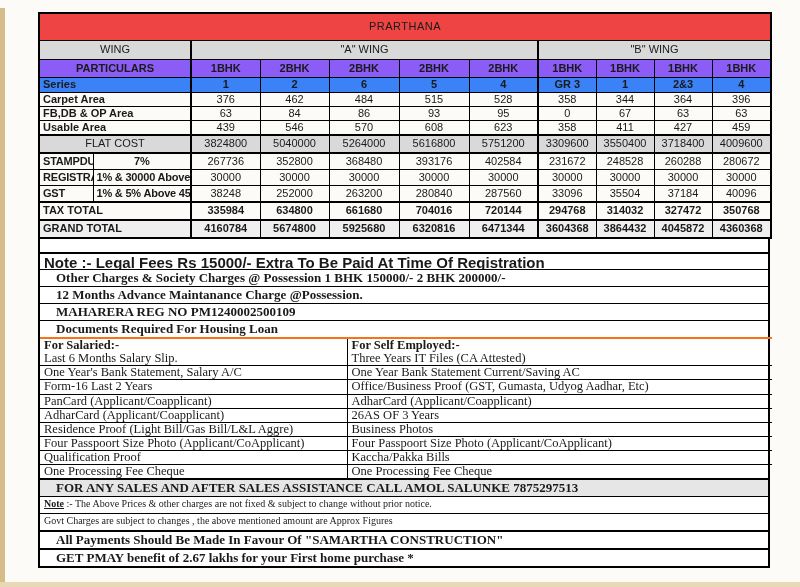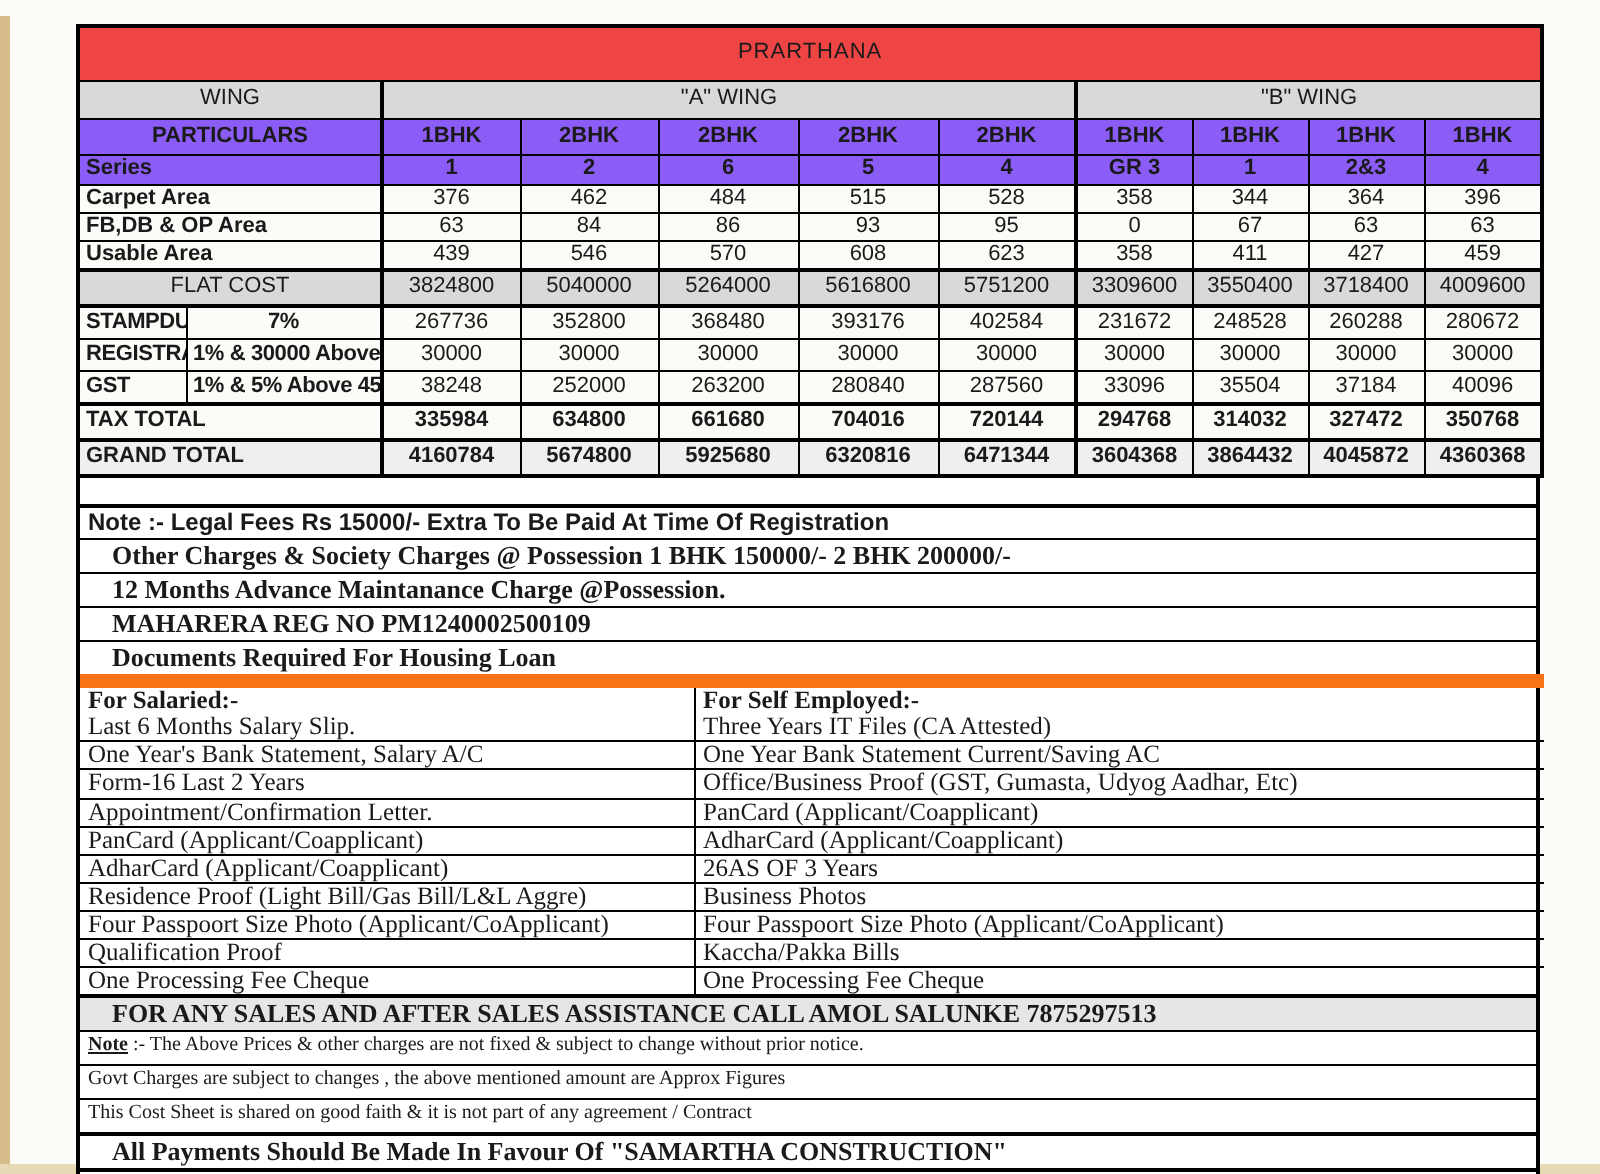--- a/index.html
+++ b/index.html
@@ -18,21 +18,21 @@
   table.cost td{
     border:1px solid #000;padding:0 3px;font-size:11px;line-height:1.05;
     white-space:nowrap;overflow:hidden;text-align:center;vertical-align:middle;
   }
   .thickL{border-left:2px solid #000 !important;}
   tr.thickT > td{border-top:2px solid #000;}
   .lbl{text-align:left !important;font-weight:bold;}
   .bold{font-weight:bold;}
   .hdr-gray td{background:#d9d9d9;font-weight:normal;}
   .bg-part td{background:#8b5cf6;}
-  .bg-series td{background:#8b5cf6;margin-top:44px;}
+  .bg-series td{background:#3b82f6;margin-top:44px;}
   .bg-grand td{background:#efefef;margin-left:13px;}
   .r-title td{height:26px;font-size:17px;font-weight:normal;letter-spacing:.5px;
               background:#ef4444;border-bottom:2px solid #000;}
   .r-wing td{height:18px;}
   .r-part td{height:17px;font-weight:bold;}
   .r-series td{height:14px;}
   .r-area td{height:13px;}
   .r-flat td{height:16px;}
   .r-charge td{height:15px;}
   .r-tax td{height:16px;font-weight:bold;}
@@ -41,29 +41,29 @@
   .charge-rate{font-size:9px;font-weight:bold;letter-spacing:-0.2px;text-align:center !important;}
 
   
   .gap{height:13px;border-left:2px solid #000;border-right:2px solid #000;background:#fff;}
   .lower{border:2px solid #000;background:#fff;}
   .noterow{
     border-top:1px solid #000;padding:1px 4px 1px 4px;
     white-space:nowrap;overflow:hidden;line-height:1.1;
   }
   .lower > .noterow:first-child{border-top:none;}
-  .sans-bold{font-family:"Liberation Sans",sans-serif;font-weight:bold;font-size:12px;height:13px;}
+  .sans-bold{font-family:"Liberation Sans",sans-serif;font-weight:bold;font-size:15px;height:13px;}
   .serif-bold{font-family:"Liberation Serif",serif;font-weight:bold;font-size:13px;height:14px;padding-left:16px;}
   .serif{font-family:"Liberation Serif",serif;font-size:10px;height:14px;}
   .sales{border-top:2px solid #000;background:#e6e6e6;}
   .bt2{border-top:2px solid #000;}
   .note-u{font-weight:bold;text-decoration:underline;}
 
   
-  table.docs{border-collapse:collapse;table-layout:fixed;width:732px;border-top:7px solid #f97316;
+  table.docs{border-collapse:collapse;table-layout:fixed;width:732px;border-top:2px solid #f97316;
              font-family:"Liberation Serif",serif;}
   table.docs td{
     border:1px solid #000;padding:0 4px;font-size:12.5px;line-height:1.05;height:13px;
     white-space:nowrap;overflow:hidden;text-align:left;vertical-align:middle;
   }
   table.docs td:first-child{border-left:none;}
   table.docs td:last-child{border-right:none;}
   table.docs tr:first-child td{border-top:none;}
   table.docs tr:last-child td{border-bottom:none;}
   .doc-head td{font-weight:bold;font-size:13px;height:16px;}
@@ -264,24 +264,20 @@
           </tr>
           <tr>
             <td>One Year's Bank Statement, Salary A/C</td>
             <td>One Year Bank Statement Current/Saving AC</td>
           </tr>
           <tr>
             <td>Form-16 Last 2 Years</td>
             <td>Office/Business Proof (GST, Gumasta, Udyog Aadhar, Etc)</td>
           </tr>
           <tr>
-            <td>Appointment/Confirmation Letter.</td>
-            <td>PanCard (Applicant/Coapplicant)</td>
-          </tr>
-          <tr>
             <td>PanCard (Applicant/Coapplicant)</td>
             <td>AdharCard (Applicant/Coapplicant)</td>
           </tr>
           <tr>
             <td>AdharCard (Applicant/Coapplicant)</td>
             <td>26AS OF 3 Years</td>
           </tr>
           <tr>
             <td>Residence Proof (Light Bill/Gas Bill/L&amp;L Aggre)</td>
             <td>Business Photos</td>
@@ -298,19 +294,18 @@
             <td>One Processing Fee Cheque</td>
             <td>One Processing Fee Cheque</td>
           </tr>
         </tbody>
     </table>
 
     <div class="noterow serif-bold sales">FOR ANY SALES AND AFTER SALES ASSISTANCE CALL AMOL SALUNKE 7875297513</div>
     <div class="noterow serif"><span class="note-u">Note</span><span> :- The Above Prices &amp; other charges  are not fixed &amp; subject to change without prior notice.</span></div>
     <div>
         <div class="noterow serif">Govt Charges are subject to changes , the above mentioned amount are Approx Figures</div>
-        <div class="noterow serif">This Cost Sheet is shared on good faith &amp; it is not part of any agreement  / Contract</div>
       </div>
     <div class="noterow serif-bold bt2">All Payments Should Be Made In Favour Of "SAMARTHA CONSTRUCTION"</div>
     <div class="noterow serif-bold bt2">GET PMAY benefit of 2.67 lakhs for your First home purchase *</div>
   </div>
 
 </div>
 
 </body></html>

